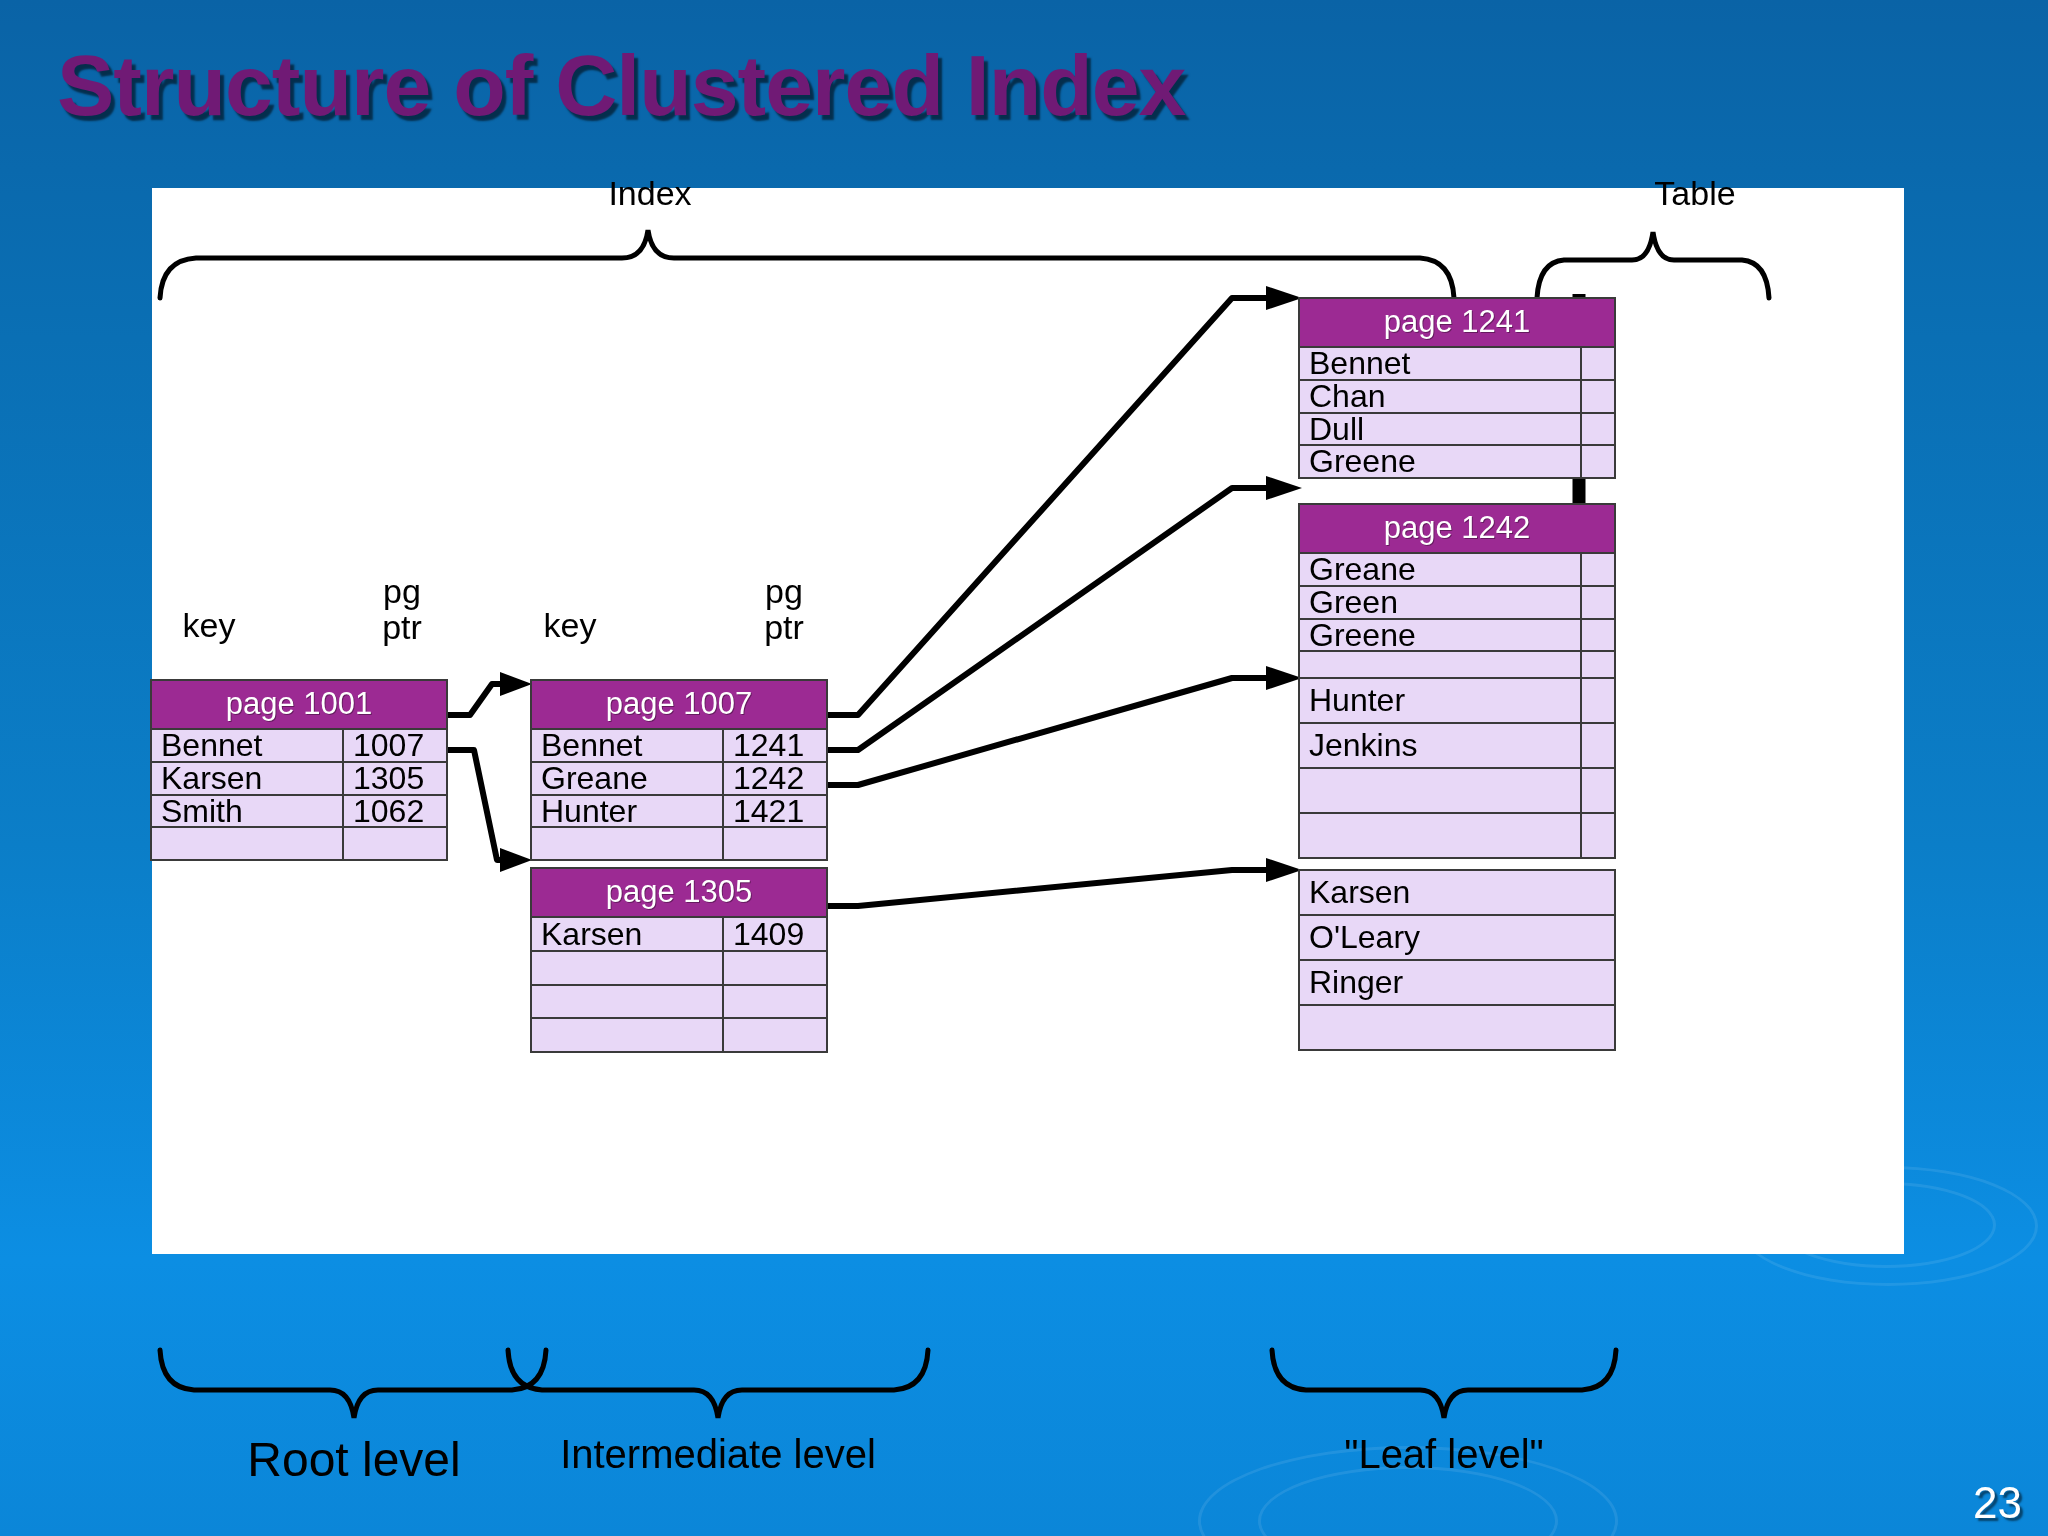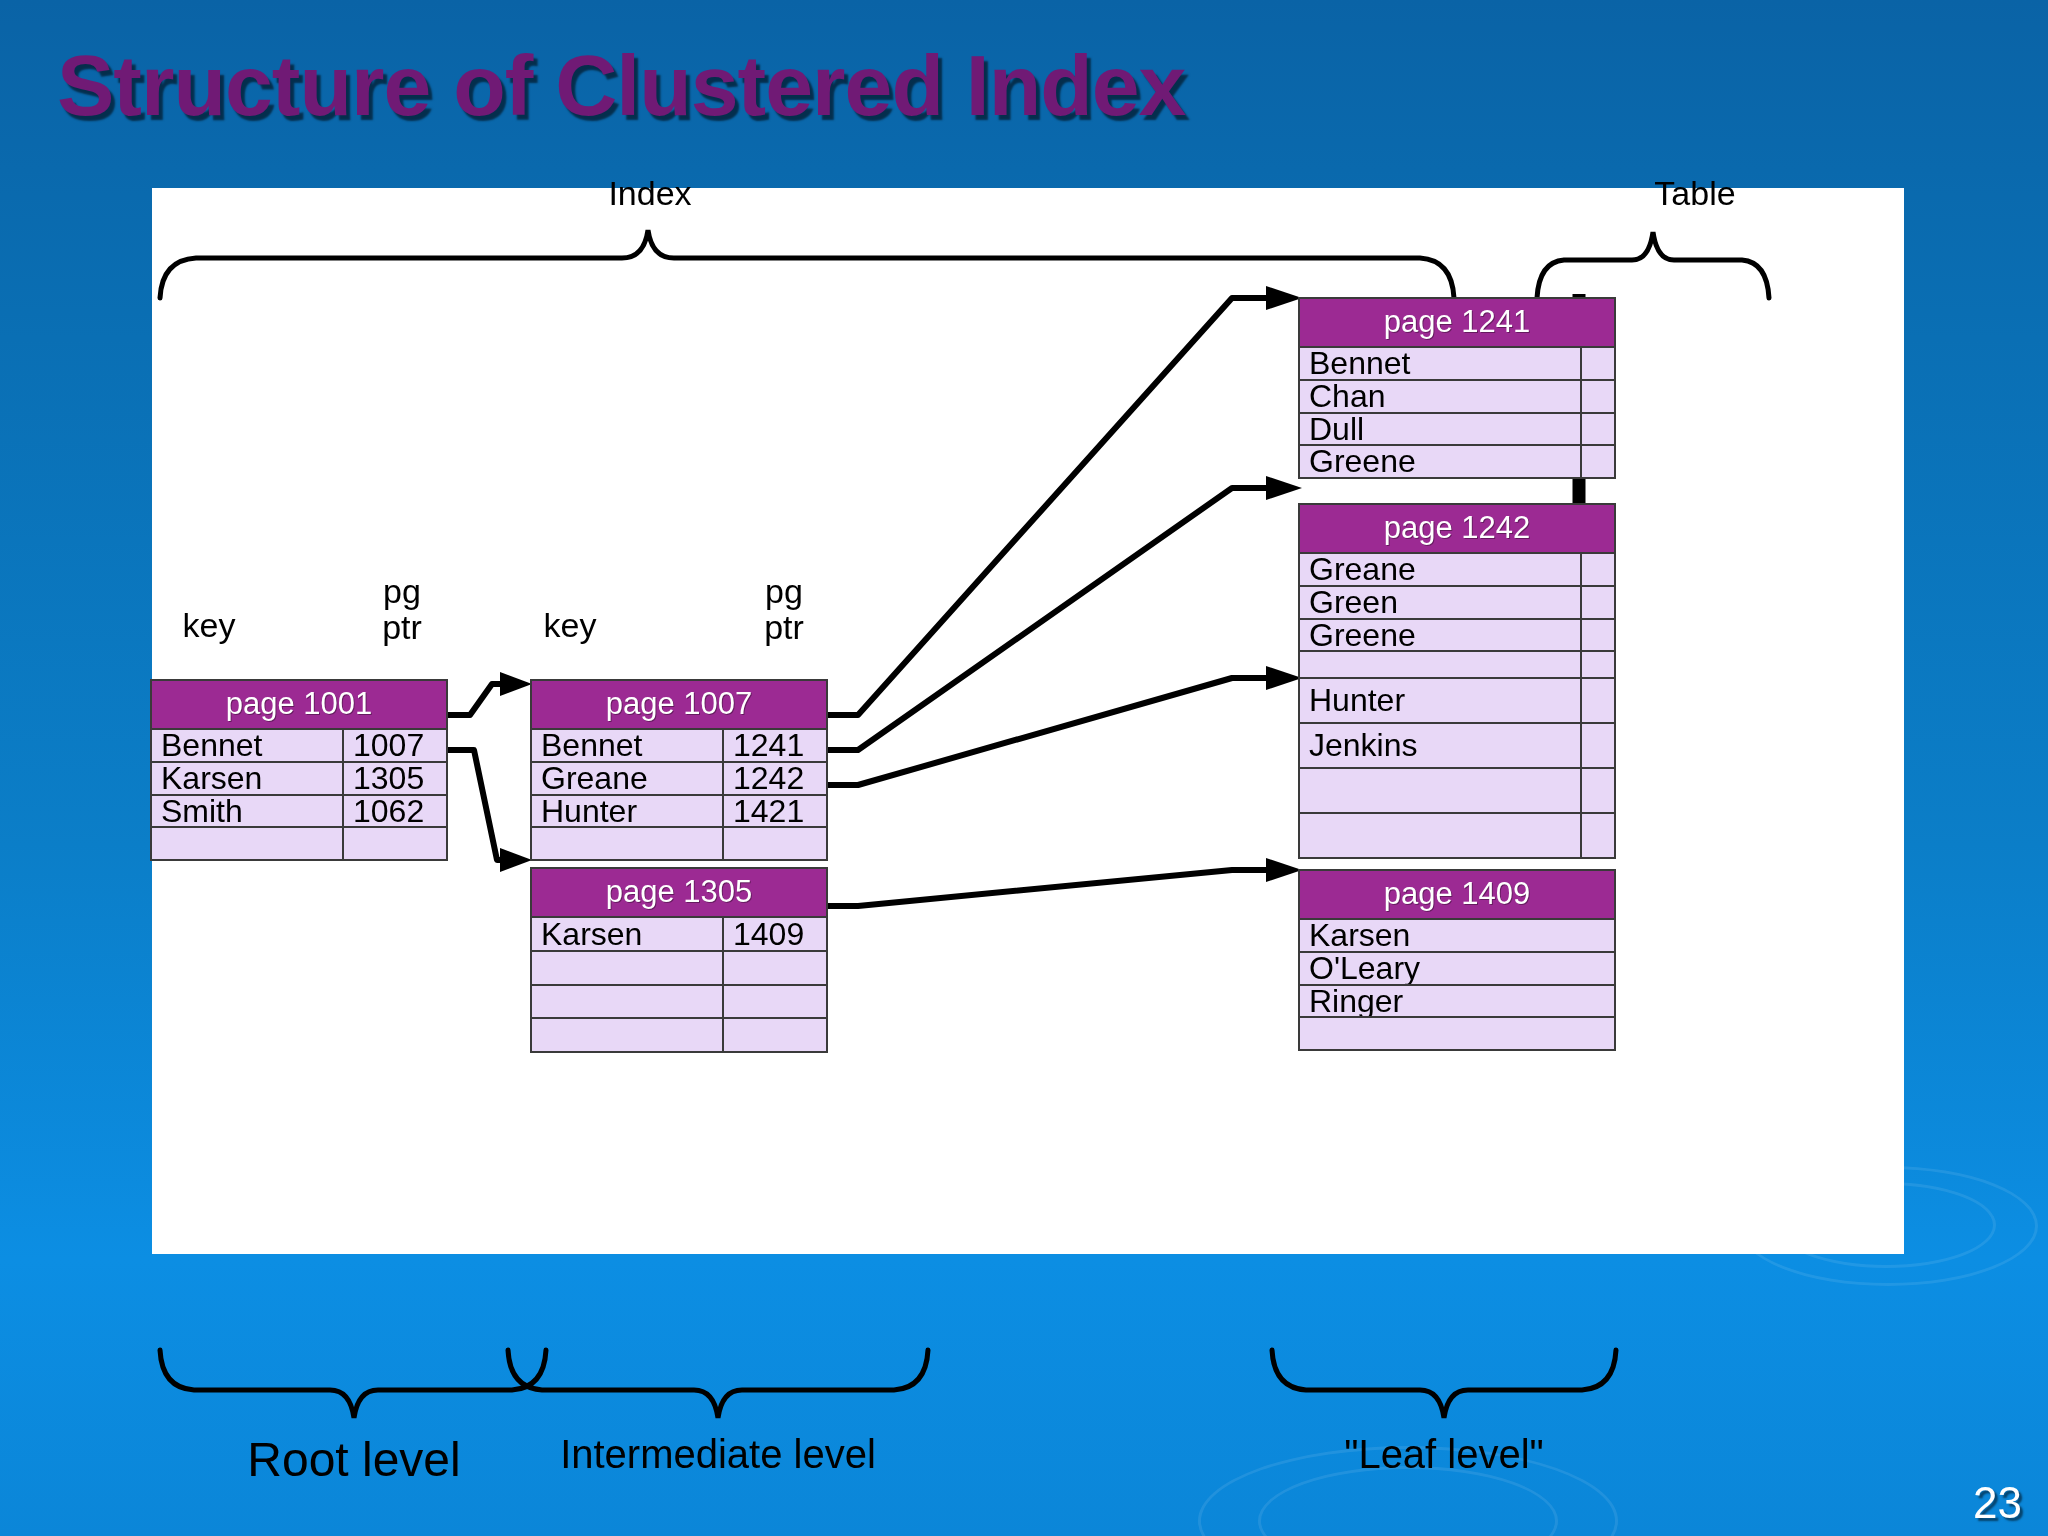--- a/index.html
+++ b/index.html
@@ -296,21 +296,20 @@
       <div class="cell key"></div>
       <div class="cell chain"></div>
     </div>
     <div class="row">
       <div class="cell key"></div>
       <div class="cell chain"></div>
     </div>
   </div>
 
   <div class="ptable" style="left:1146px; top:656px; width:318px; height:182px;">
-    <div class="hdr">page 1409</div>
     <div class="row">
       <div class="cell key">Karsen</div>
     </div>
     <div class="row">
       <div class="cell key">O'Leary</div>
     </div>
     <div class="row">
       <div class="cell key">Ringer</div>
     </div>
     <div class="row">

